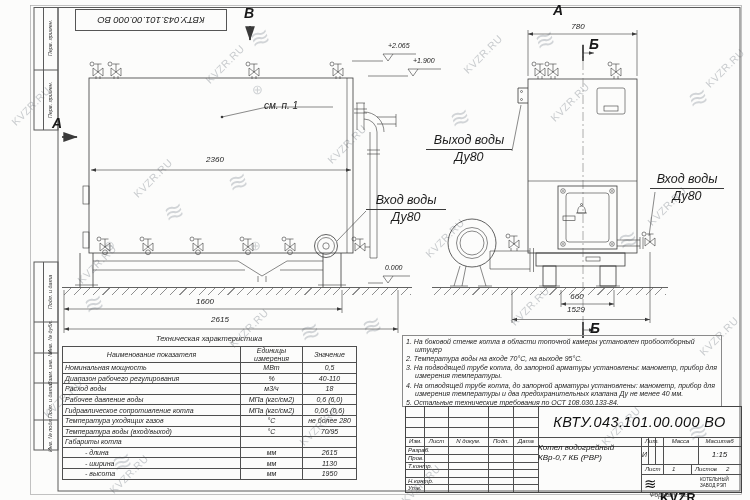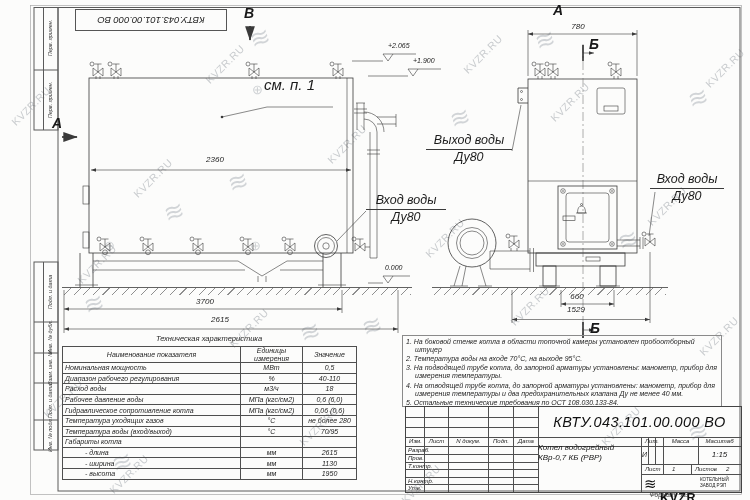--- a/index.html
+++ b/index.html
@@ -290,24 +290,24 @@
   <span class="mlabel" style="left:50px;top:337px">Инв. № дубл.</span>
   <span class="mlabel" style="left:50px;top:368px">Взам. инв. №</span>
   <span class="mlabel" style="left:50px;top:401px">Подп. и дата</span>
   <span class="mlabel" style="left:50px;top:435px">Инв. № подл.</span>
 
   <span class="ov letter" style="left:244px;top:5px">В</span>
   <span class="ov letter" style="left:52px;top:115px">А</span>
   <span class="ov letter" style="left:553px;top:2px">А</span>
   <span class="ov letter" style="left:589px;top:36px">Б</span>
   <span class="ov letter" style="left:590px;top:320px">Б</span>
-  <span class="ov" style="left:264px;top:76px;font-size:15px;color:#1c1c1c">см. п. 1</span>
+  <span class="ov" style="left:264px;top:100px;font-size:10px;color:#1c1c1c">см. п. 1</span>
 
   <span class="ov dimtxt" style="left:195px;top:155px;width:40px">2360</span>
-  <span class="ov dimtxt" style="left:185px;top:297px;width:40px">3700</span>
+  <span class="ov dimtxt" style="left:185px;top:297px;width:40px">1600</span>
   <span class="ov dimtxt" style="left:200px;top:315px;width:40px">2615</span>
   <span class="ov dimtxt" style="left:563px;top:22px;width:30px">780</span>
   <span class="ov dimtxt" style="left:562px;top:292px;width:30px">660</span>
   <span class="ov dimtxt" style="left:558px;top:305px;width:36px">1529</span>
 
   <span class="ov elevtxt" style="left:388px;top:42px">+2.065</span>
   <span class="ov elevtxt" style="left:413px;top:57px">+1.900</span>
   <span class="ov elevtxt" style="left:385px;top:264px">0.000</span>
 
   <div class="callout" style="left:426px;top:133px;width:86px">

